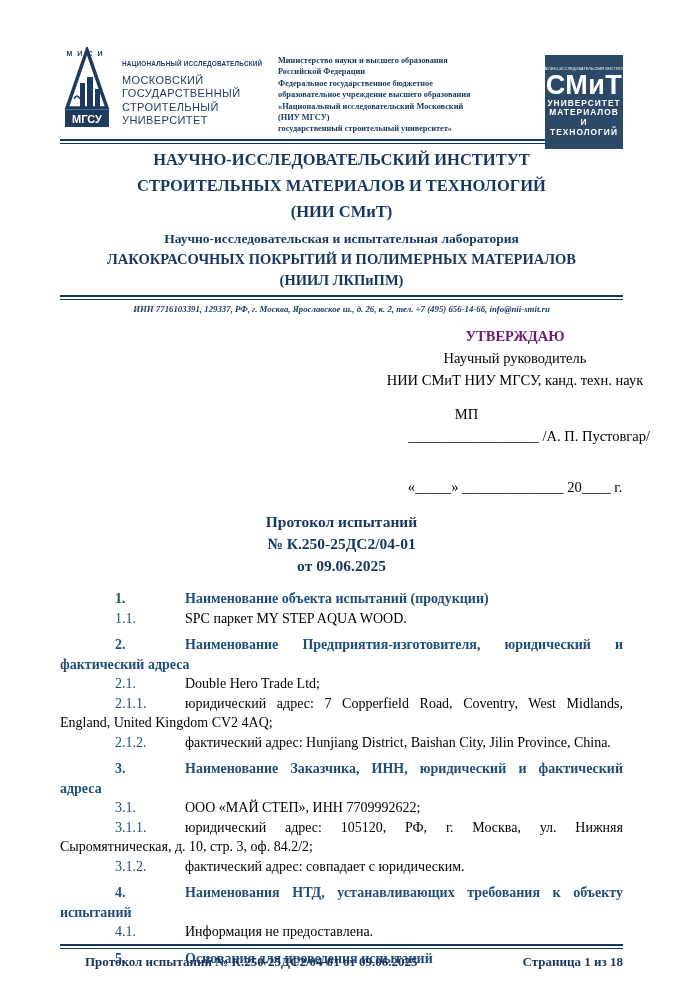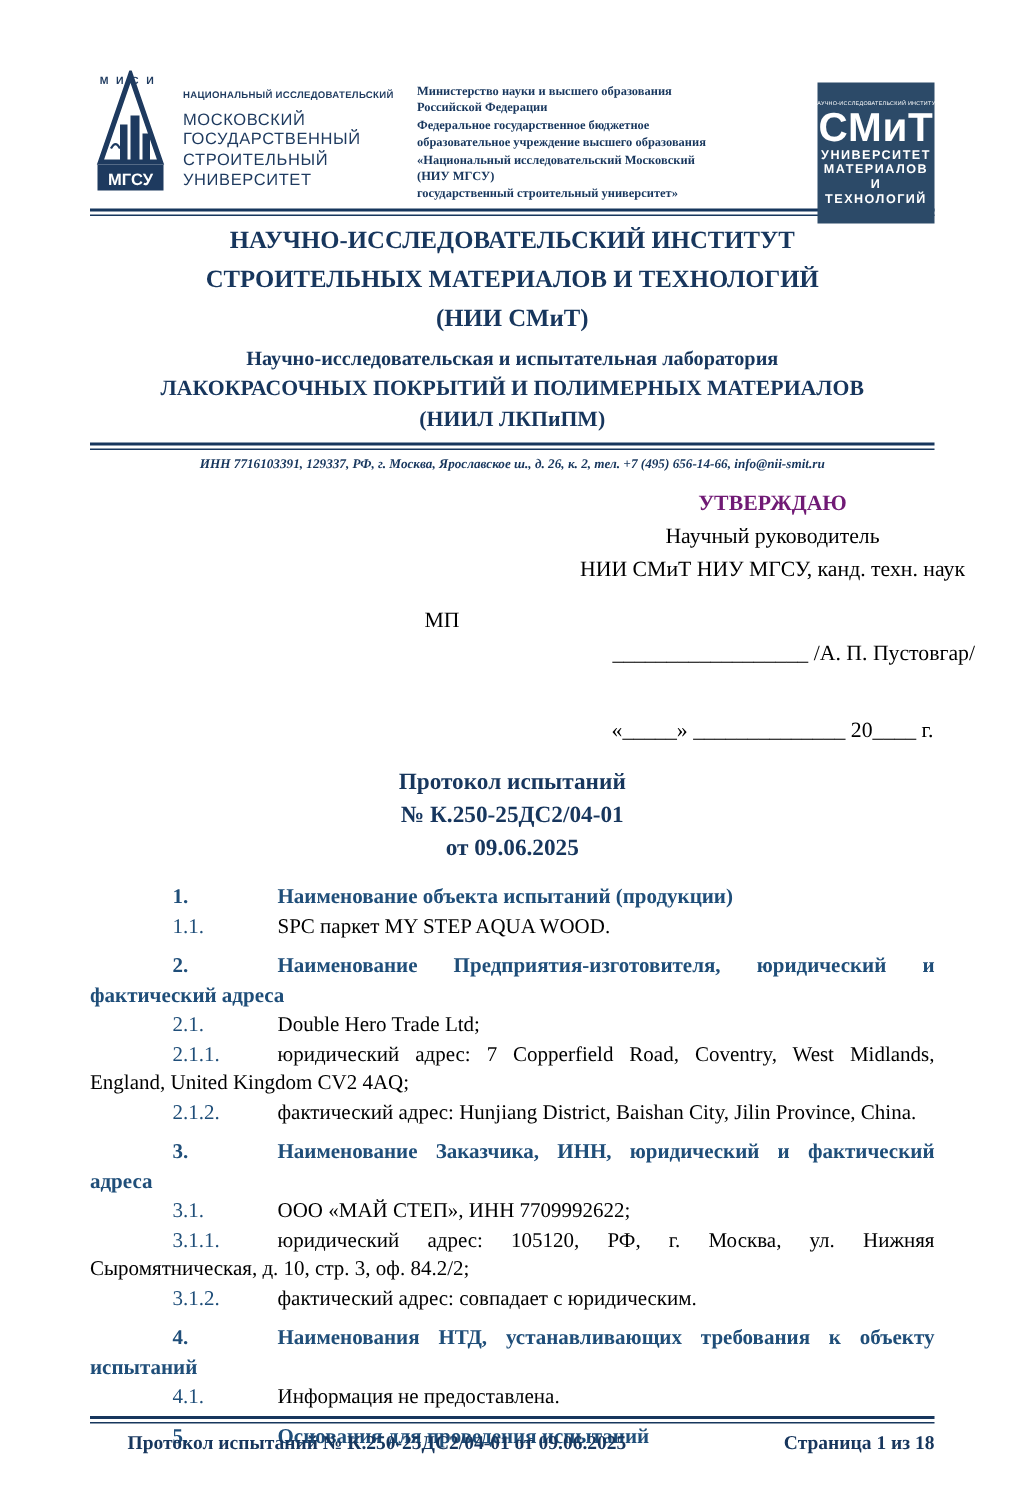--- a/index.html
+++ b/index.html
@@ -25,21 +25,21 @@
   .inst-title{font-size:16.5px;line-height:26px;margin-top:3px;}
   .lab1{font-size:13.5px;line-height:21px;margin-top:3px;}
   .lab2{font-size:14.5px;line-height:21px;}
   .lab3{font-size:14.5px;line-height:21px;}
   .contact{ text-align:center;color:#17365D;font-style:italic;font-size:8.8px;margin-top:4px;font-weight:bold;}
 
   
   .approval{width:410px;margin-left:auto;margin-right:-27px;margin-top:11px;position:relative;}
   .appr-c{text-align:center;padding-left:140px;white-space:nowrap;font-size:14.5px;line-height:22px;}
   .appr-head{color:#701a75;font-weight:bold;}
-  .mp-row{padding-left:43px;font-size:14.5px;line-height:22px;margin-top:12px;}
+  .mp-row{padding-left:43px;font-size:14.5px;line-height:22px;margin-top:12px;text-align:center;}
   .sig-row{text-align:right;font-size:14.5px;line-height:22px;}
   .date-row{text-align:center;padding-left:140px;font-size:14.5px;line-height:22px;margin-top:29px;white-space:nowrap;}
 
   
   .ptitle{text-align:center;color:#17365D;font-weight:bold;font-size:15.5px;line-height:22px;margin-top:13px;}
 
   
   .bodytext{margin-top:12px;}
   .bi{margin:0;font-size:14px;line-height:19.5px;text-align:justify;text-indent:55px;}
   .bi-h{color:#1F4E79;font-weight:bold;margin-top:7px;}

